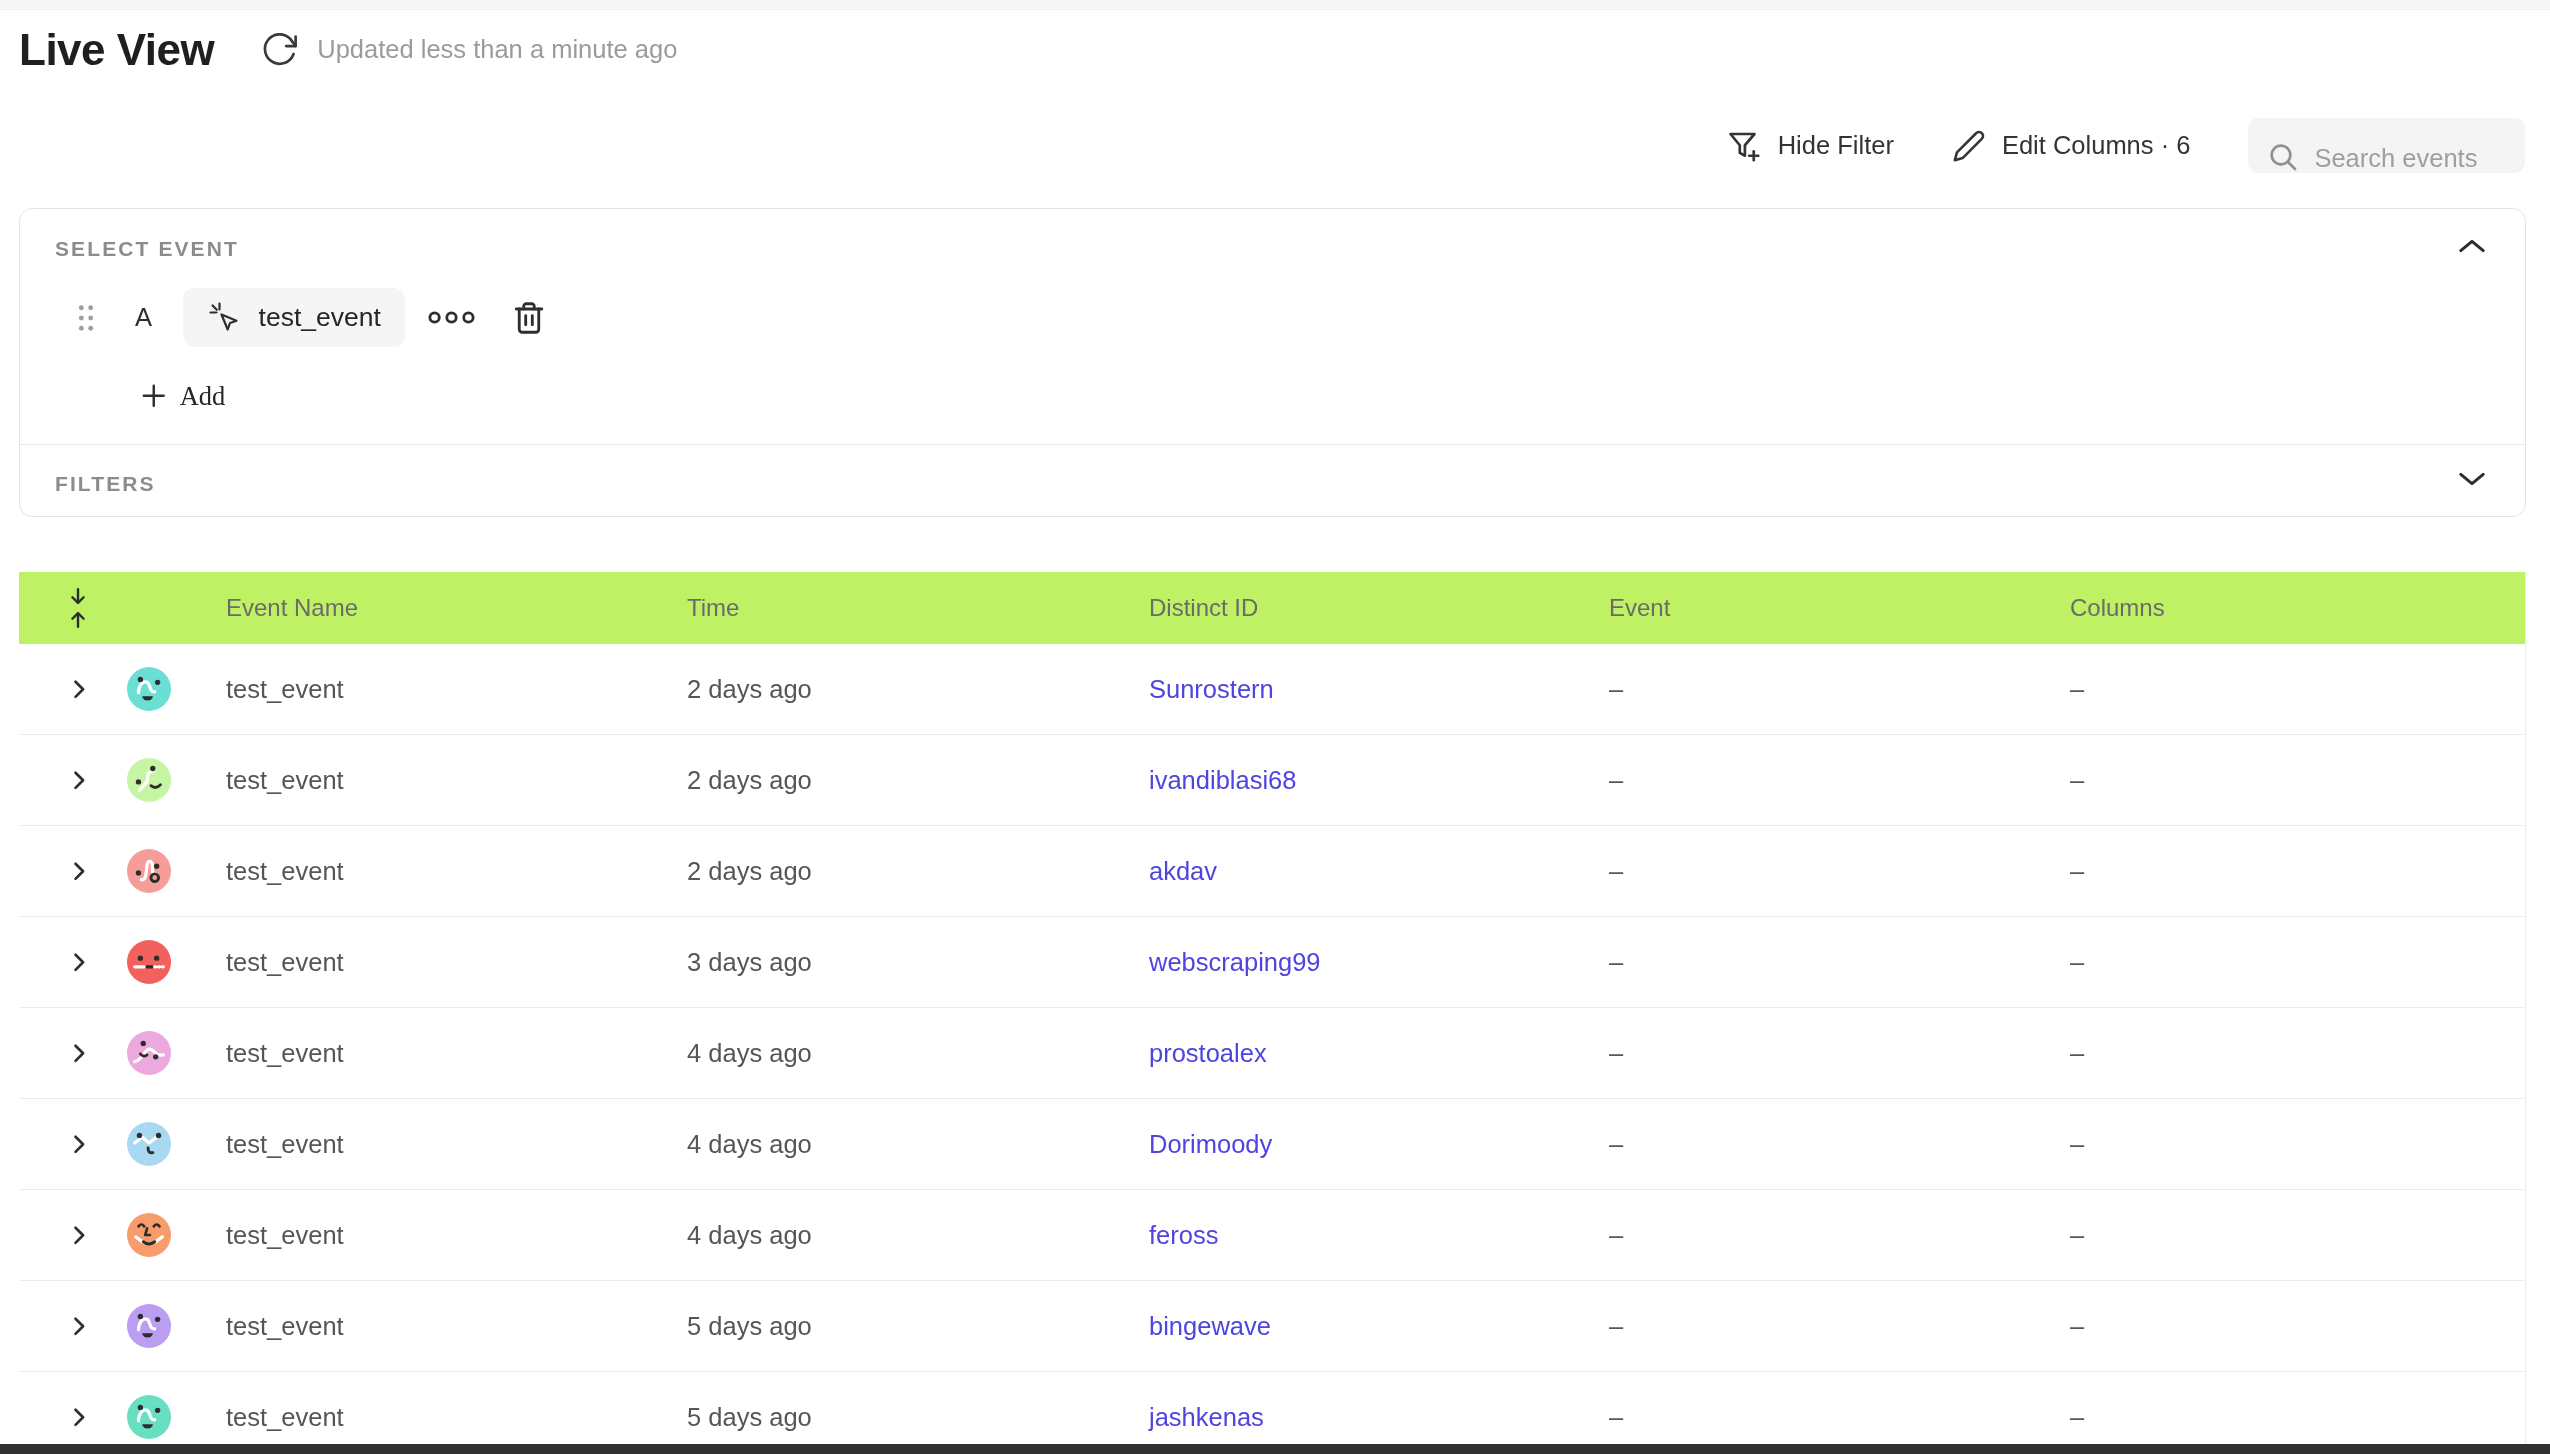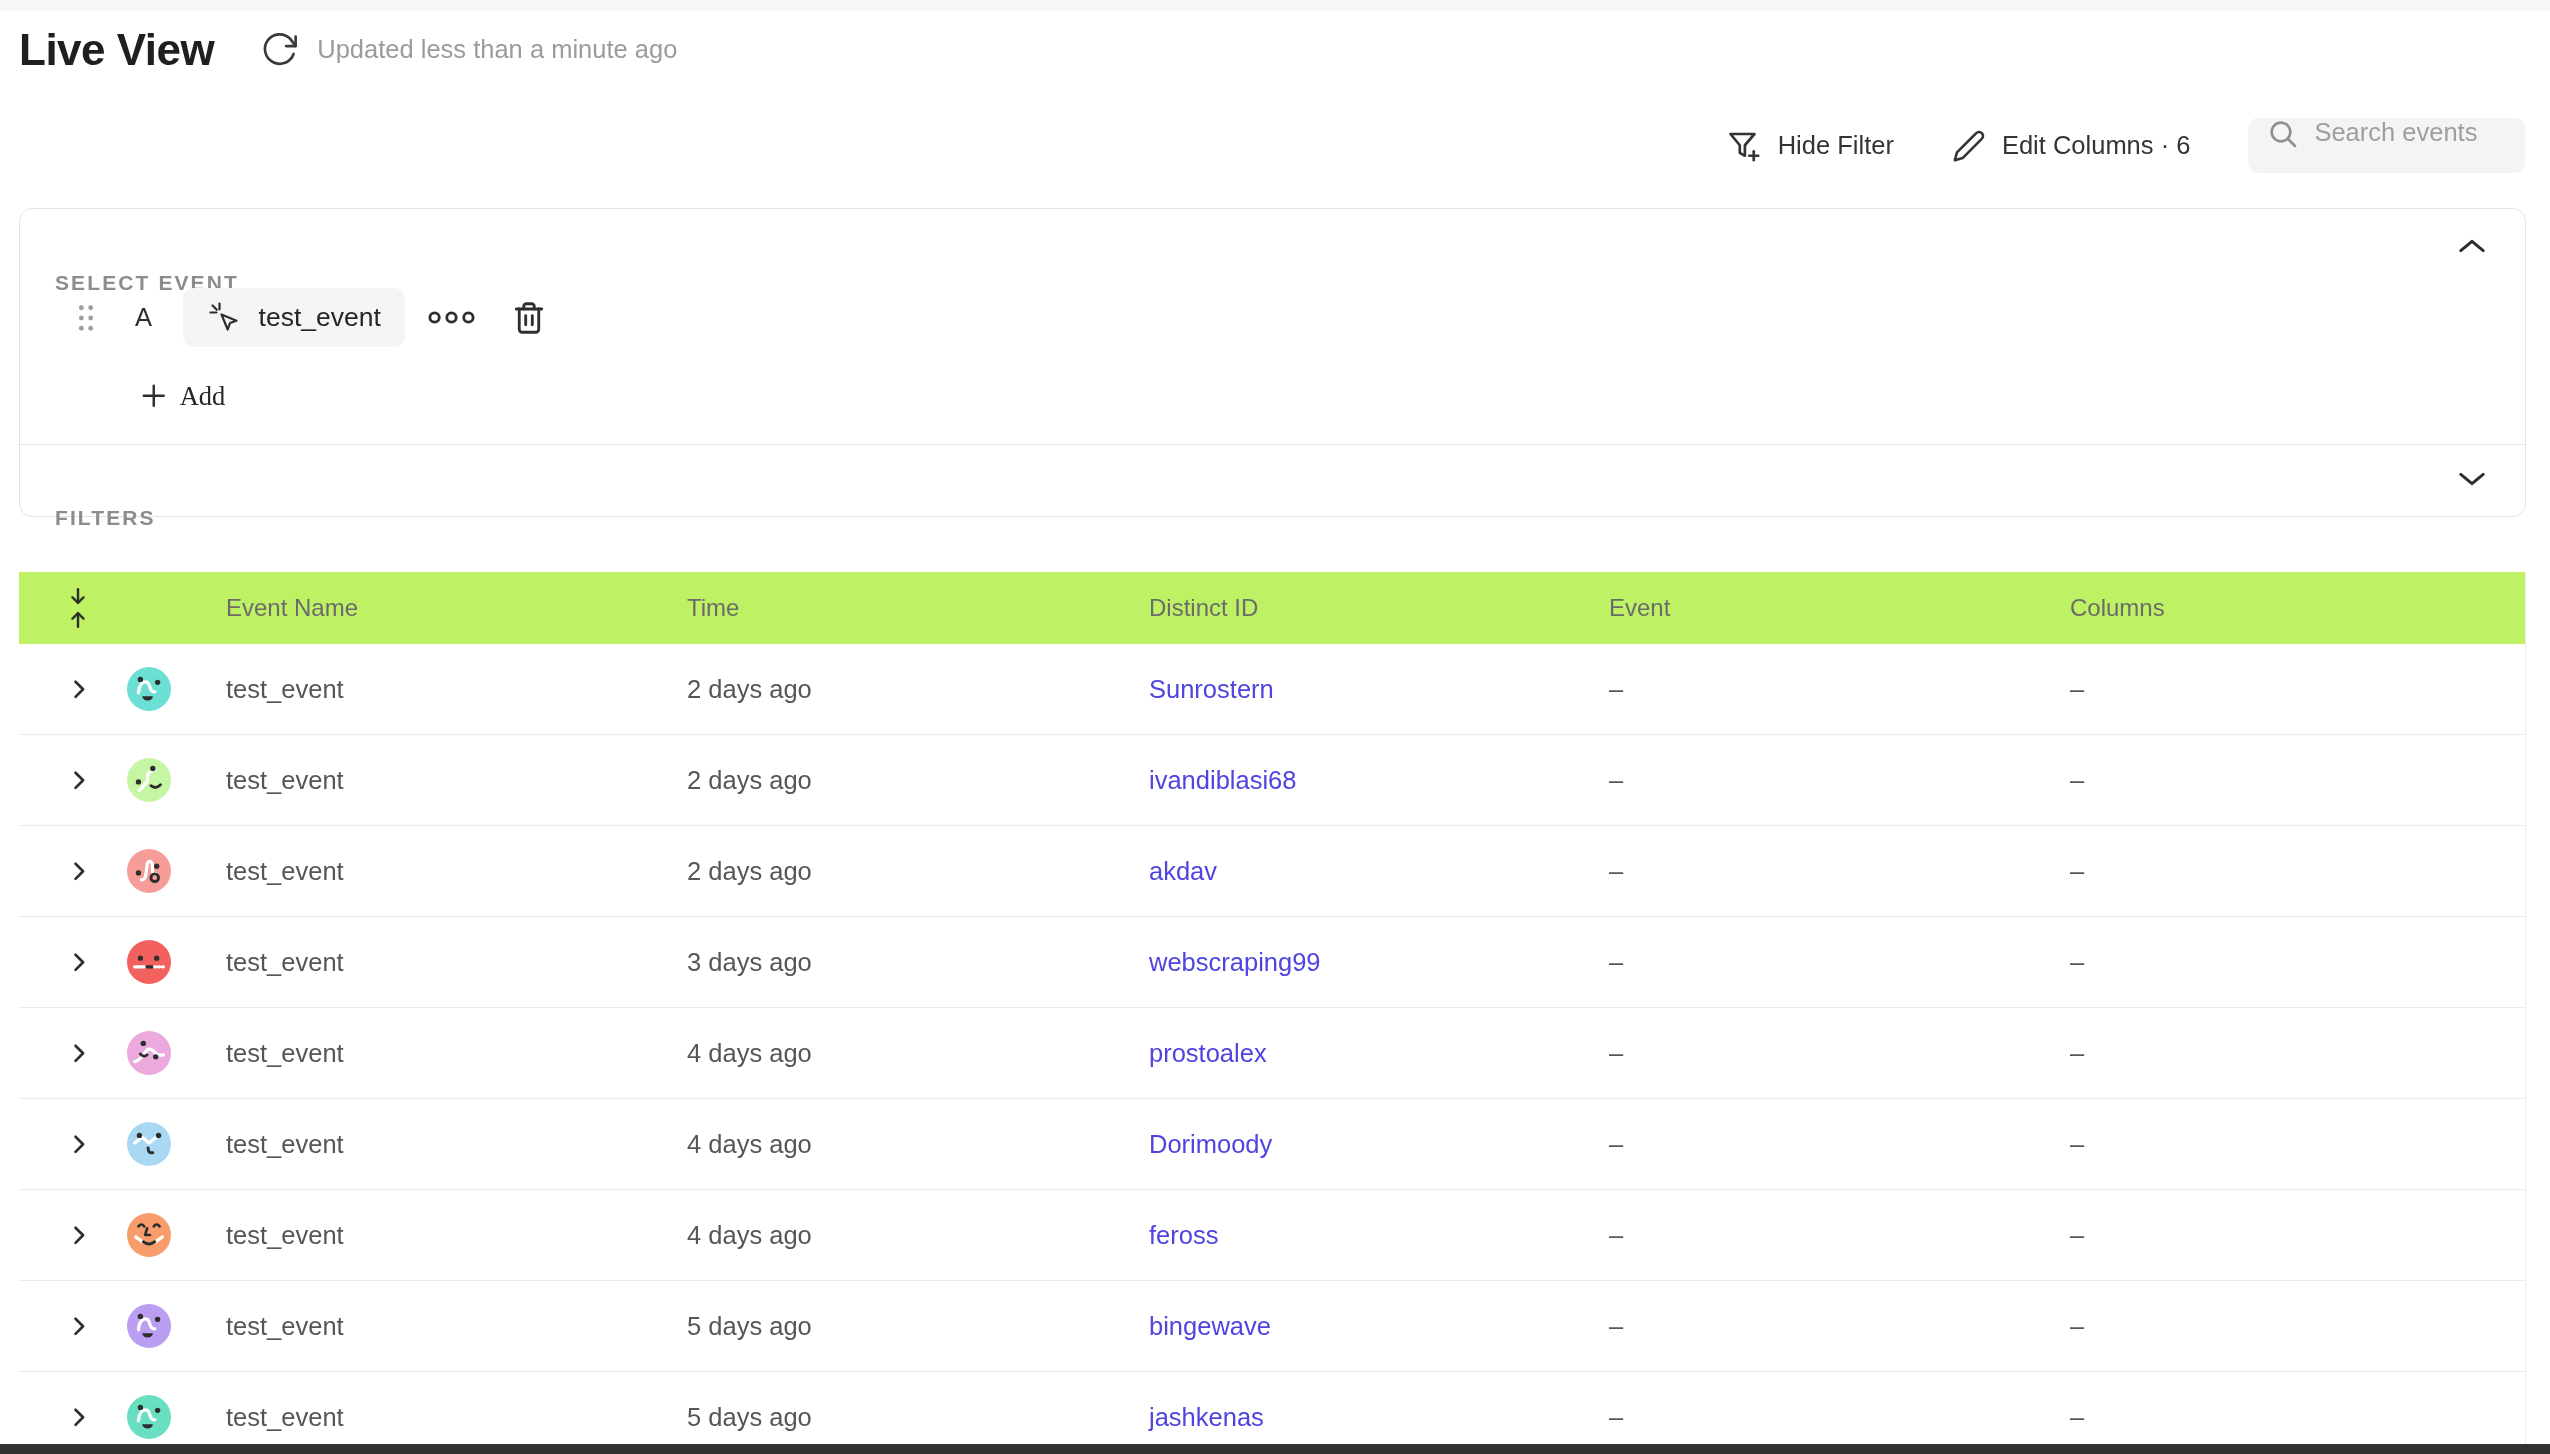--- a/index.html
+++ b/index.html
@@ -22,29 +22,29 @@
   .refresh-btn { margin-left:44px; width:42px; height:42px; border:none; background:transparent;
     display:flex; align-items:center; justify-content:center; cursor:pointer; }
   .updated { margin-left:17px; font-size:25.5px; color:#9b9b9b; }
 
   
   .toolbar { position:absolute; top:117px; right:24.6px; height:57px;
     display:flex; align-items:center; gap:58px; }
   .tb-btn { display:flex; align-items:center; gap:16px; border:none; background:transparent;
     font-family:inherit; font-size:25.5px; font-weight:500; color:#343434; cursor:pointer; }
   .search-box { width:277px; height:55px; background:#f4f4f4; border-radius:10.4px;
-    display:flex; align-items:flex-start; padding:0 17px 0 19px; }
+    display:flex; align-items:flex-end; padding:0 17px 0 19px; }
   .search-box input { flex:1; min-width:0; border:none; outline:none; background:transparent;
     font-family:inherit; font-size:25.5px; color:#3a3a3a; margin-left:15px; }
   .search-box input::placeholder { color:#9e9e9e; }
 
   
   .query-panel { position:absolute; left:19px; top:208px; width:2507px; height:309px;
     border:0.9px solid #e3e3e3; border-radius:13.2px; background:#fff; }
-  .qp-label { font-size:21px; font-weight:600; letter-spacing:2.1px; color:#8c8c8c;margin-top:34px; }
+  .qp-label { font-size:21px; font-weight:600; letter-spacing:2.1px; color:#8c8c8c; }
   .qp-select-label { position:absolute; left:35px; top:28px; }
   .qp-filters-label { position:absolute; left:35px; top:263px; }
   .chev-btn { position:absolute; right:32px; width:42px; height:32px; border:none;
     background:transparent; display:flex; align-items:center; justify-content:center; cursor:pointer; }
   .chev-up { top:21px; }
   .chev-down { top:254px; }
   .qp-divider { position:absolute; left:0; right:0; top:235px; height:0.9px; background:#e8e8e8; }
 
   .event-row { position:absolute; left:54px; top:78px; height:61px;
     display:flex; align-items:center; }

